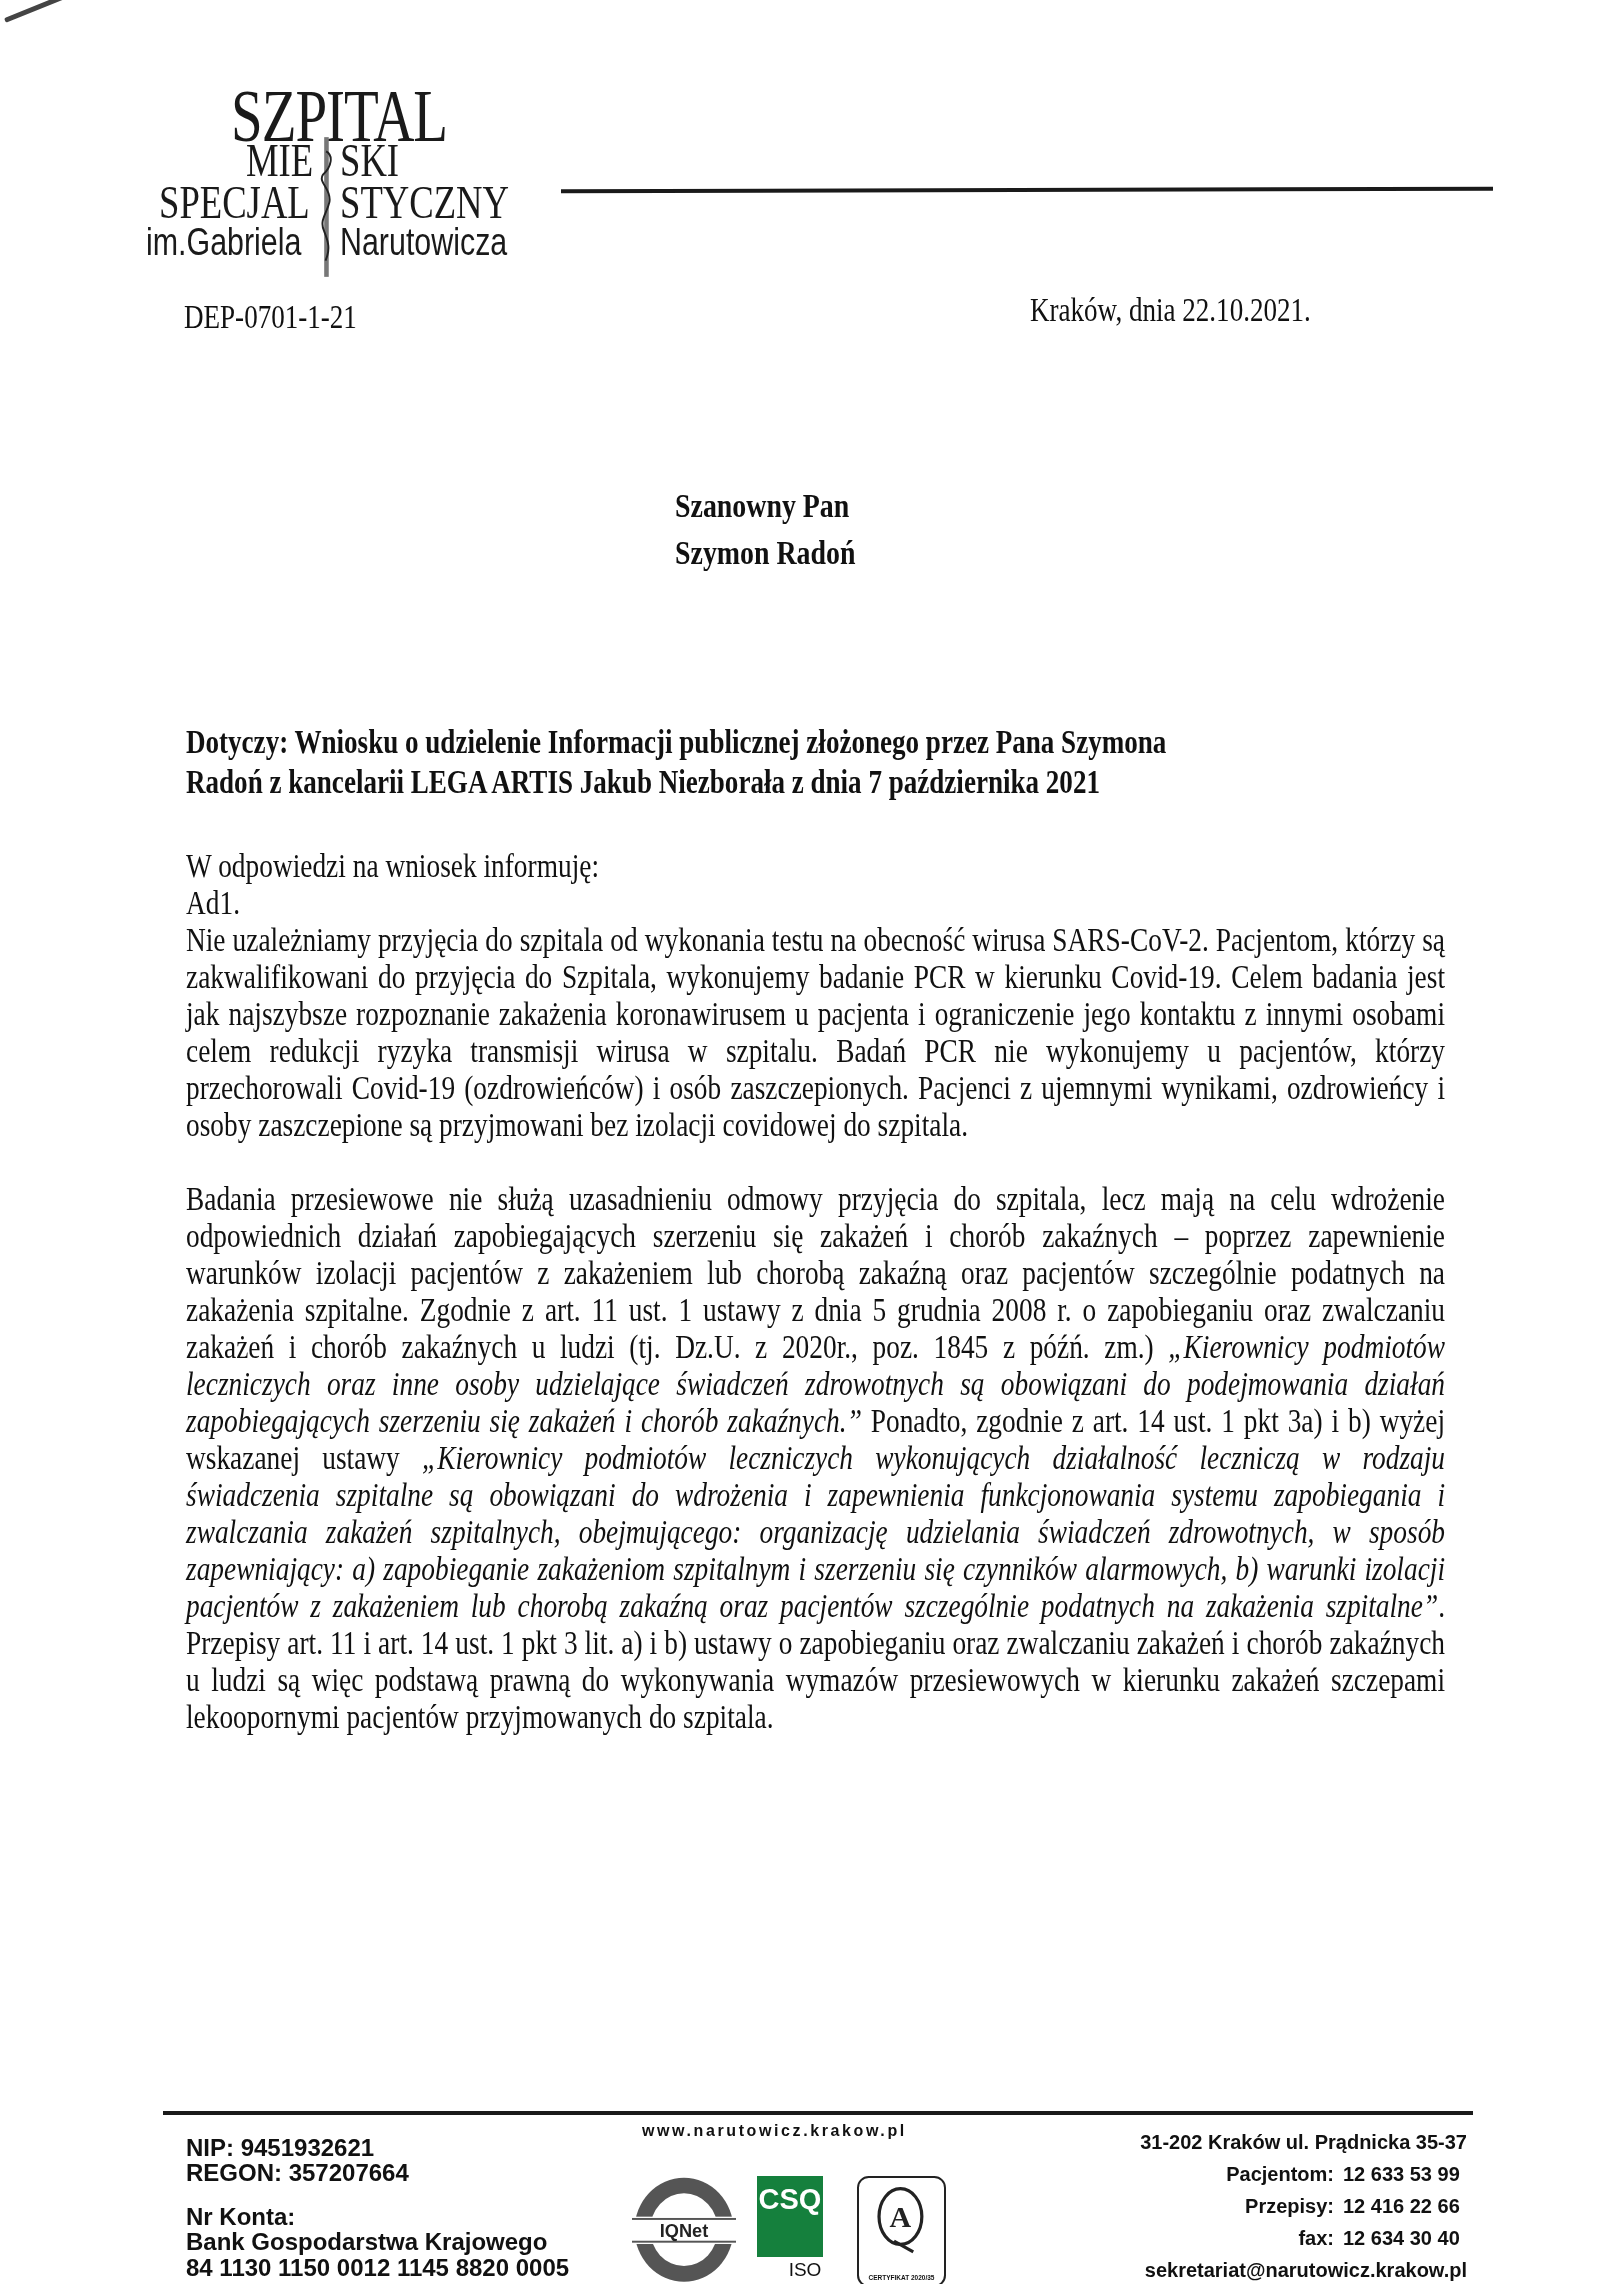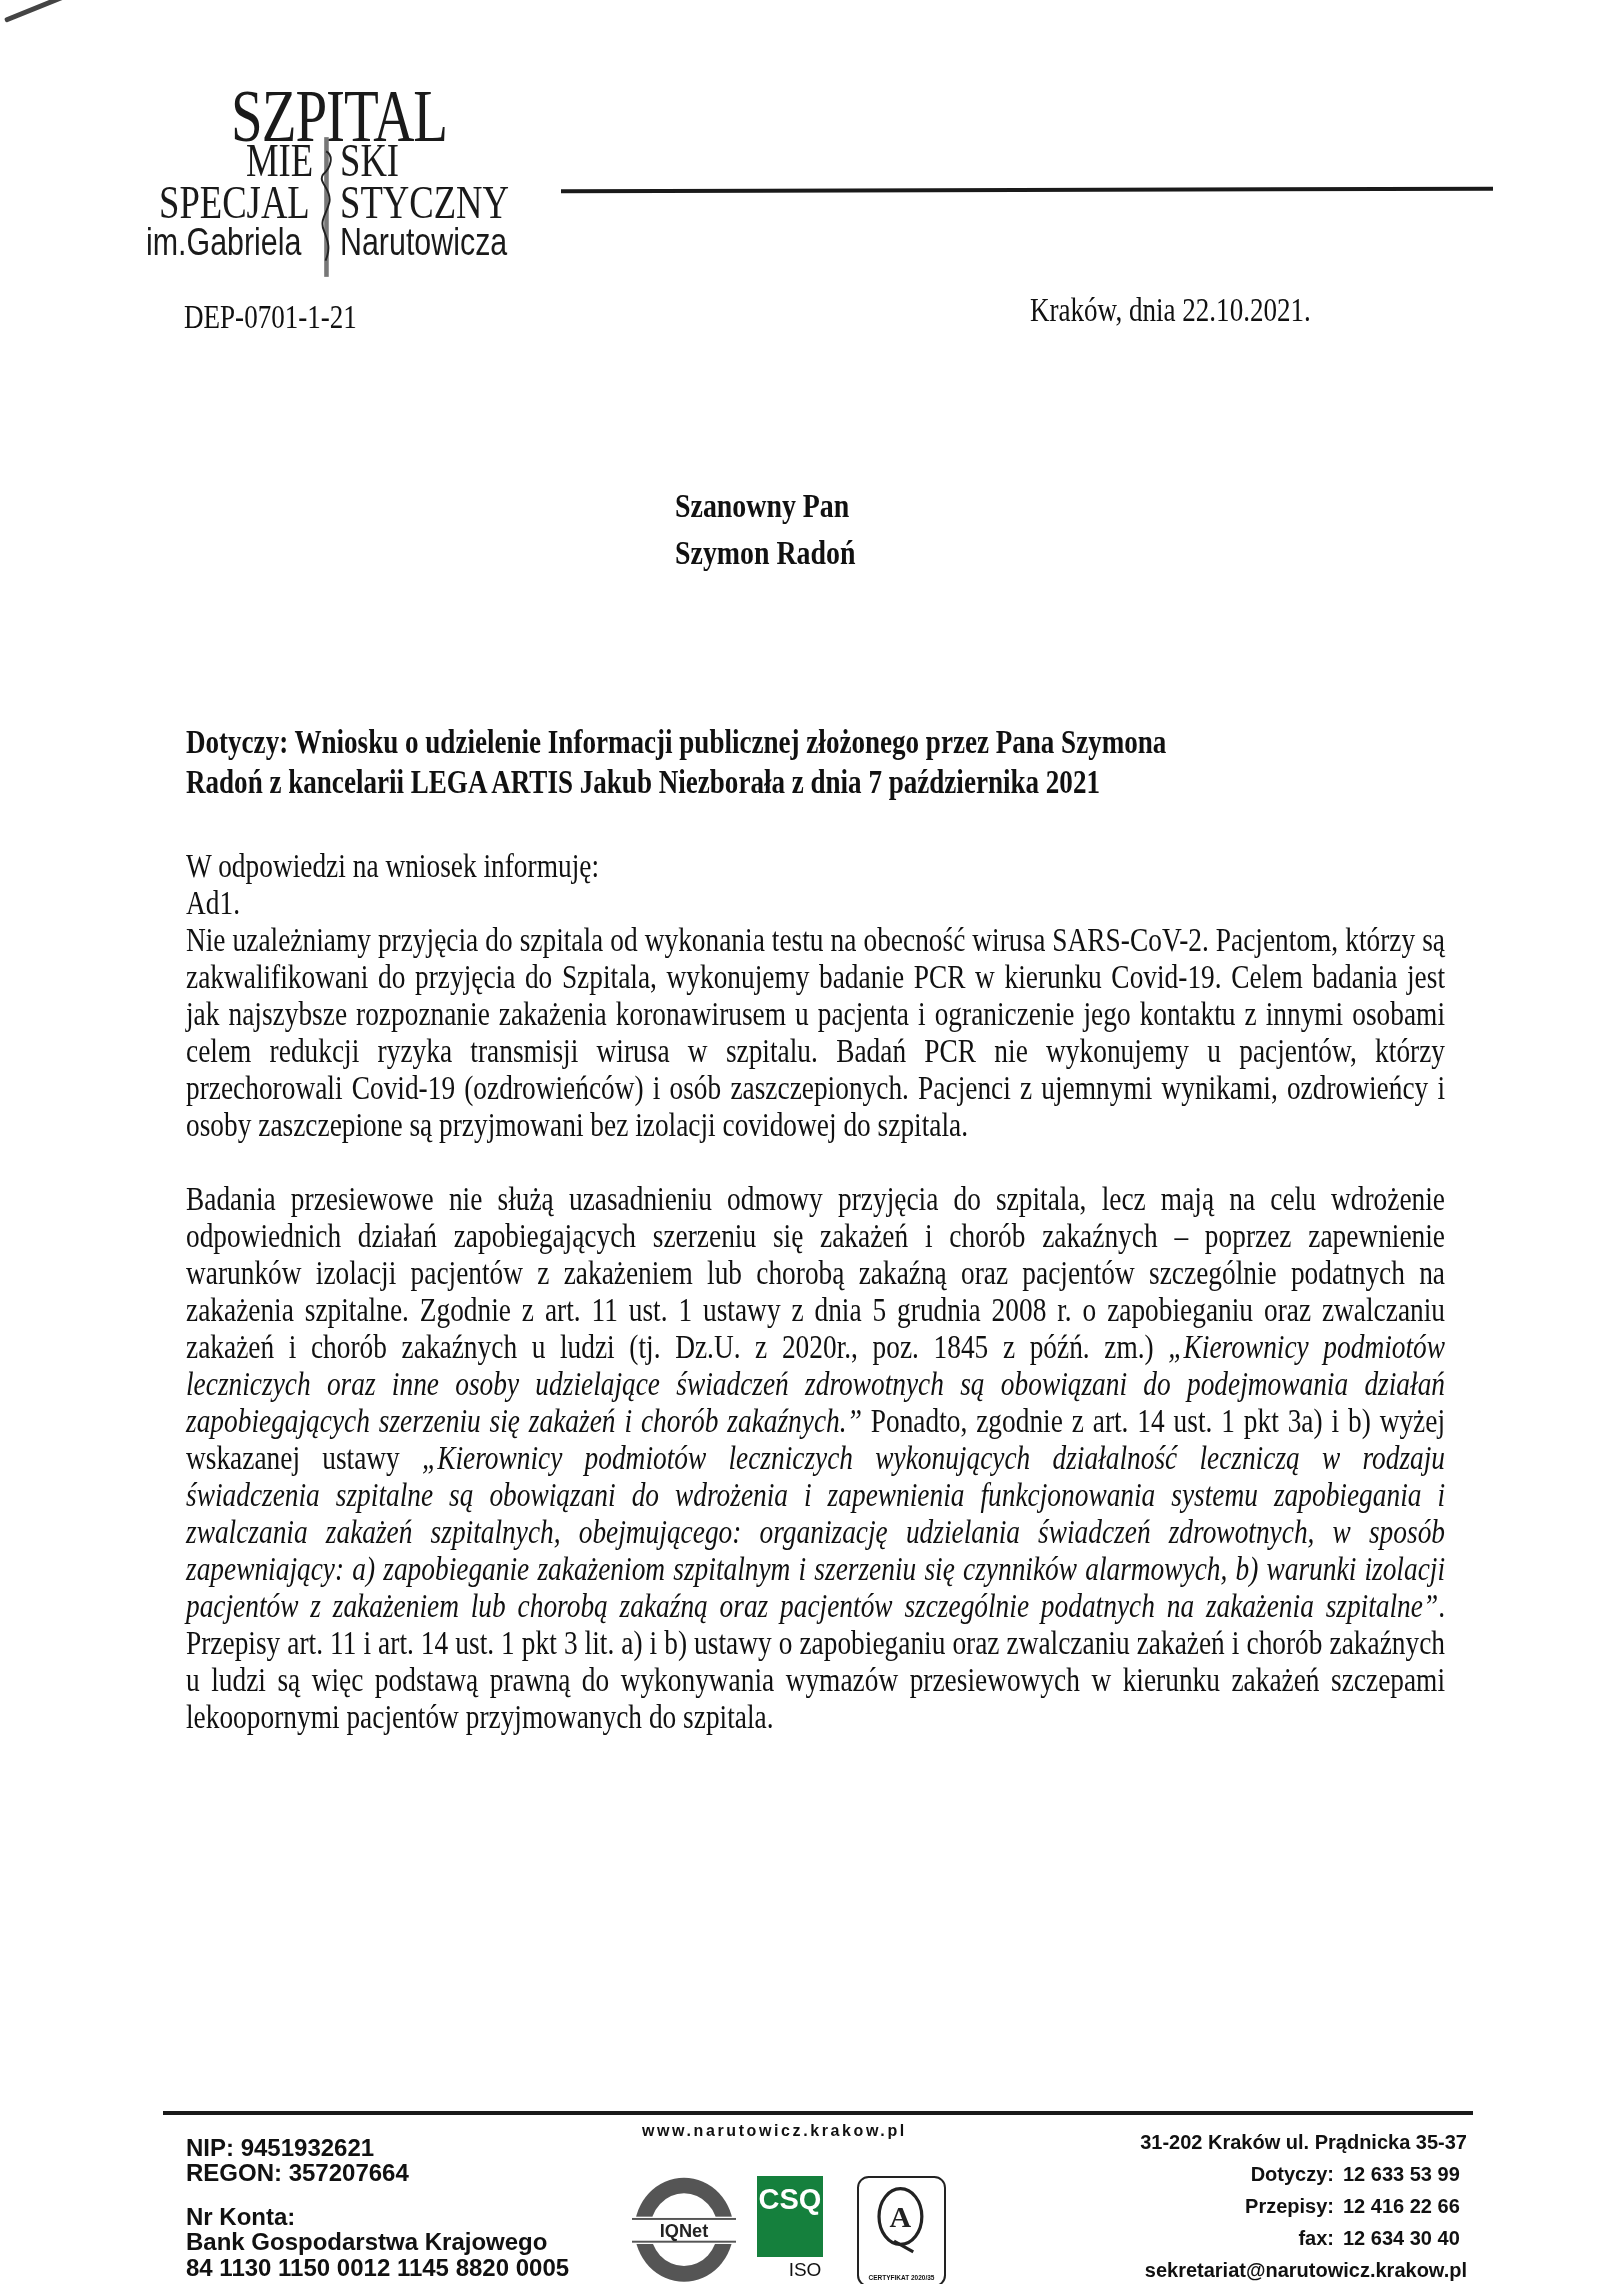--- a/index.html
+++ b/index.html
@@ -124,21 +124,21 @@
     <ellipse cx="66" cy="72" rx="40" ry="52" fill="none" stroke="#222" stroke-width="6"></ellipse>
     <path d="M54 118 L90 138" stroke="#222" stroke-width="6"></path>
     <text x="66" y="92" font-family="Liberation Serif, serif" font-size="56" font-weight="bold" text-anchor="middle" fill="#222">A</text>
   </svg>
   <div class="qt">CERTYFIKAT 2020/35</div>
 </div>
 
 <div class="f-right sans">
   <div>31-202 Kraków  ul. Prądnicka 35-37</div>
   <div class="row">
-    <span class="lbl">Dotyczy:</span>
+    <span class="lbl">Pacjentom:</span>
     <span class="val">12 633 53 99</span>
   </div>
   <div class="row">
     <span class="lbl">Przepisy:</span>
     <span class="val">12 416 22 66</span>
   </div>
   <div class="row">
     <span class="lbl">fax:</span>
     <span class="val">12 634 30 40</span>
   </div>

